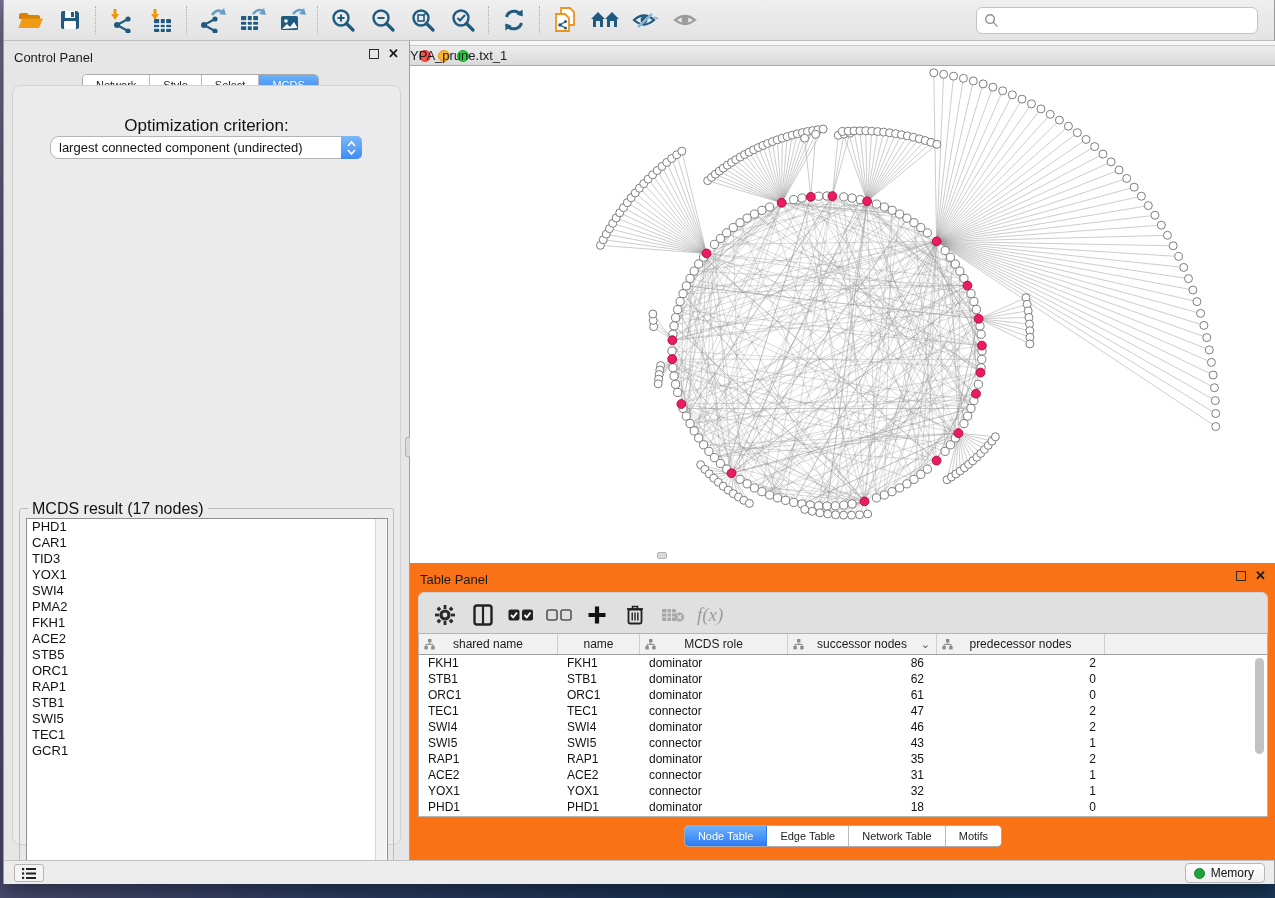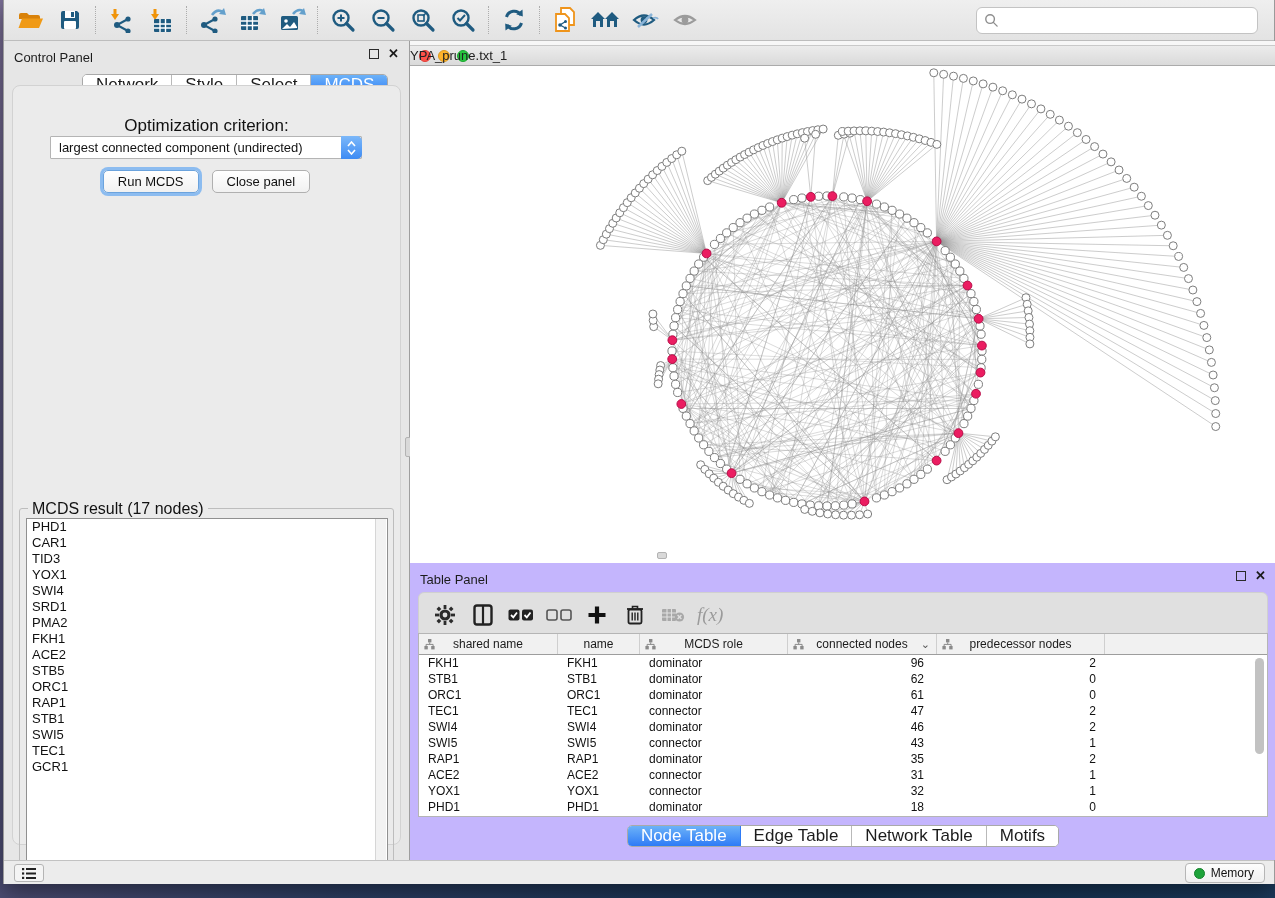--- a/index.html
+++ b/index.html
@@ -24,30 +24,30 @@
   .control-panel { position:absolute; left:0; top:41px; width:405px; height:819px; background:#e6e6e6; }
   .panel-header { position:absolute; left:0; top:4px; width:100%; height:24px; display:flex; align-items:center; }
   .panel-title { font-size:13px; color:#1c1c1c; margin-left:10px; }
   .win-icons { position:absolute; right:10px; top:4px; display:flex; gap:9px; align-items:center; }
   .float-icon { width:10px; height:10px; border:1.6px solid #2a2a2a; display:inline-block; }
   .close-icon { font-size:13px; font-weight:bold; color:#1a1a1a; line-height:10px; }
 
   .seg-tabs { position:absolute; top:33px; display:flex; height:22px; border:1px solid #a9a9a9;
     border-radius:5px; overflow:hidden; background:#fff; }
   .control-panel .seg-tabs { left:78px; }
-  .seg-tab { padding:0 13px; font-size:17px; color:#1c1c1c; background:#fff; display:flex;
+  .seg-tab { padding:0 13px; font-size:11px; color:#1c1c1c; background:#fff; display:flex;
     align-items:center; border-right:1px solid #b9b9b9; cursor:pointer; }
   .seg-tab:last-child { border-right:none; }
   .seg-tab.active { background:linear-gradient(#6cb2f8,#2e7bf6); color:#fff; border-right-color:#2e7bf6; }
 
   .cp-body { position:absolute; left:8px; top:44px; width:389px; height:760px; background:#ebebeb;
     border:1px solid #d2d2d2; border-radius:8px; }
   .crit-label { position:absolute; top:30px; width:100%; text-align:center; font-size:17px; color:#111; }
   .dropdown { position:absolute; left:37px; top:50px; width:312px; height:23px; background:#fff;
-    border:1px solid #b4b4b4; border-radius:1px; display:flex; align-items:center; cursor:pointer; }
+    border:1px solid #b4b4b4; border-radius:9px; display:flex; align-items:center; cursor:pointer; }
   .dropdown .dd-text { flex:1; font-size:13px; color:#111; padding-left:8px; white-space:nowrap; }
   .dd-stepper { width:21px; height:23px; margin-right:-1px; border-radius:0 5px 5px 0;
     background:linear-gradient(#7cb8f9,#3d8bf4); display:flex; flex-direction:column;
     align-items:center; justify-content:center; gap:2px; }
   .btn-row { position:absolute; top:84px; left:0; width:100%; display:flex; justify-content:center; gap:13px; }
   .mac-btn { height:23px; padding:0 14px; font-size:13px; color:#111; background:linear-gradient(#ffffff,#f1f1f1);
     border:1px solid #b0b0b0; border-radius:5px; cursor:pointer; }
   .mac-btn.focused { box-shadow:0 0 0 3px #8cbcf0; border-color:#6ba3dd; }
 
   .groupbox { position:absolute; left:6px; top:422px; width:375px; height:372px;
@@ -74,21 +74,21 @@
     display:flex; align-items:center; }
   .traffic { display:flex; gap:7px; margin-left:9px; }
   .tl { width:12px; height:12px; border-radius:50%; cursor:pointer; }
   .tl.red { background:#fd5149; border:1px solid #df3e38; }
   .tl.yellow { background:#fdb32b; border:1px solid #de9a1d; }
   .tl.green { background:#28c840; border:1px solid #1ba62f; }
   .net-title { position:absolute; left:0; width:100%; text-align:left; font-size:13px; color:#222; }
   .net-canvas { position:absolute; left:0; top:25px; width:866px; height:497px; background:#fff; }
 
   
-  .table-panel { position:absolute; left:406px; top:563px; width:866px; height:297px; background:#c4b5fd; }
+  .table-panel { position:absolute; left:406px; top:563px; width:866px; height:297px; background:#f97316; }
   .tp-toolbar { position:absolute; left:8px; top:29px; width:850px; height:45px; background:#e0e0e0;
     border:1px solid #d0d0d0; border-radius:6px; display:flex; align-items:center; padding-left:12px; gap:10px; }
   .tp-btn { width:28px; height:30px; border:none; background:transparent; display:flex;
     align-items:center; justify-content:center; cursor:pointer; }
   .fx-label { font-size:19px; font-style:italic; font-family:"Liberation Serif",serif; color:#9b9b9b; }
 
   .ntable { position:absolute; left:8px; top:70px; width:850px; height:184px; background:#fff;
     border:1px solid #b5b5b5; overflow:hidden; }
   .thead { display:grid; grid-template-columns:139px 82px 148px 149px 168px 1fr; height:21px;
     background:#f1f1f1; border-bottom:1px solid #9d9d9d; }
@@ -287,33 +287,28 @@
           <span class="dd-text">largest connected component (undirected)</span>
           <span class="dd-stepper">
             <svg width="9" height="6" viewBox="0 0 9 6">
                 <path d="M1 5 L4.5 1 L8 5" stroke="#fff" stroke-width="1.6" fill="none"></path>
               </svg>
             <svg width="9" height="6" viewBox="0 0 9 6">
                 <path d="M1 1 L4.5 5 L8 1" stroke="#fff" stroke-width="1.6" fill="none"></path>
               </svg>
           </span>
         </div>
-        <div class="btn-row">
-          <button class="mac-btn focused">Run MCDS</button>
-          <button class="mac-btn">Close panel</button>
-        </div>
         <div class="groupbox">
           <span class="group-legend">MCDS result (17 nodes)</span>
           <div class="mcds-list">
               <div class="mcds-item">PHD1</div>
               <div class="mcds-item">CAR1</div>
               <div class="mcds-item">TID3</div>
               <div class="mcds-item">YOX1</div>
               <div class="mcds-item">SWI4</div>
-              <div class="mcds-item">SRD1</div>
               <div class="mcds-item">PMA2</div>
               <div class="mcds-item">FKH1</div>
               <div class="mcds-item">ACE2</div>
               <div class="mcds-item">STB5</div>
               <div class="mcds-item">ORC1</div>
               <div class="mcds-item">RAP1</div>
               <div class="mcds-item">STB1</div>
               <div class="mcds-item">SWI5</div>
               <div class="mcds-item">TEC1</div>
               <div class="mcds-item">GCR1</div>
@@ -1160,40 +1155,40 @@
               </svg>
             <span>MCDS role</span>
           </div>
           <div class="th">
             <svg class="colicon" width="11" height="11" viewBox="0 0 11 11">
                 <rect x="4" y="0" width="3.4" height="3.4" fill="#8a8a8a"></rect>
                 <rect x="0.4" y="7" width="3.4" height="3.4" fill="#8a8a8a"></rect>
                 <rect x="7.2" y="7" width="3.4" height="3.4" fill="#8a8a8a"></rect>
                 <path d="M5.7 3.4 v2 M2.1 7 v-1.6 h7 V7" stroke="#8a8a8a" stroke-width="1" fill="none"></path>
               </svg>
-            <span>connected nodes</span>
+            <span>successor nodes</span>
             <span class="sort">⌄</span>
           </div>
           <div class="th">
             <svg class="colicon" width="11" height="11" viewBox="0 0 11 11">
                 <rect x="4" y="0" width="3.4" height="3.4" fill="#8a8a8a"></rect>
                 <rect x="0.4" y="7" width="3.4" height="3.4" fill="#8a8a8a"></rect>
                 <rect x="7.2" y="7" width="3.4" height="3.4" fill="#8a8a8a"></rect>
                 <path d="M5.7 3.4 v2 M2.1 7 v-1.6 h7 V7" stroke="#8a8a8a" stroke-width="1" fill="none"></path>
               </svg>
             <span>predecessor nodes</span>
           </div>
           <div class="th"></div>
         </div>
         <div class="tbody">
             <div class="trow">
               <span class="tc c0">FKH1</span>
               <span class="tc c1">FKH1</span>
               <span class="tc c2">dominator</span>
-              <span class="tc c3">96</span>
+              <span class="tc c3">86</span>
               <span class="tc c4">2</span>
             </div>
             <div class="trow">
               <span class="tc c0">STB1</span>
               <span class="tc c1">STB1</span>
               <span class="tc c2">dominator</span>
               <span class="tc c3">62</span>
               <span class="tc c4">0</span>
             </div>
             <div class="trow">

